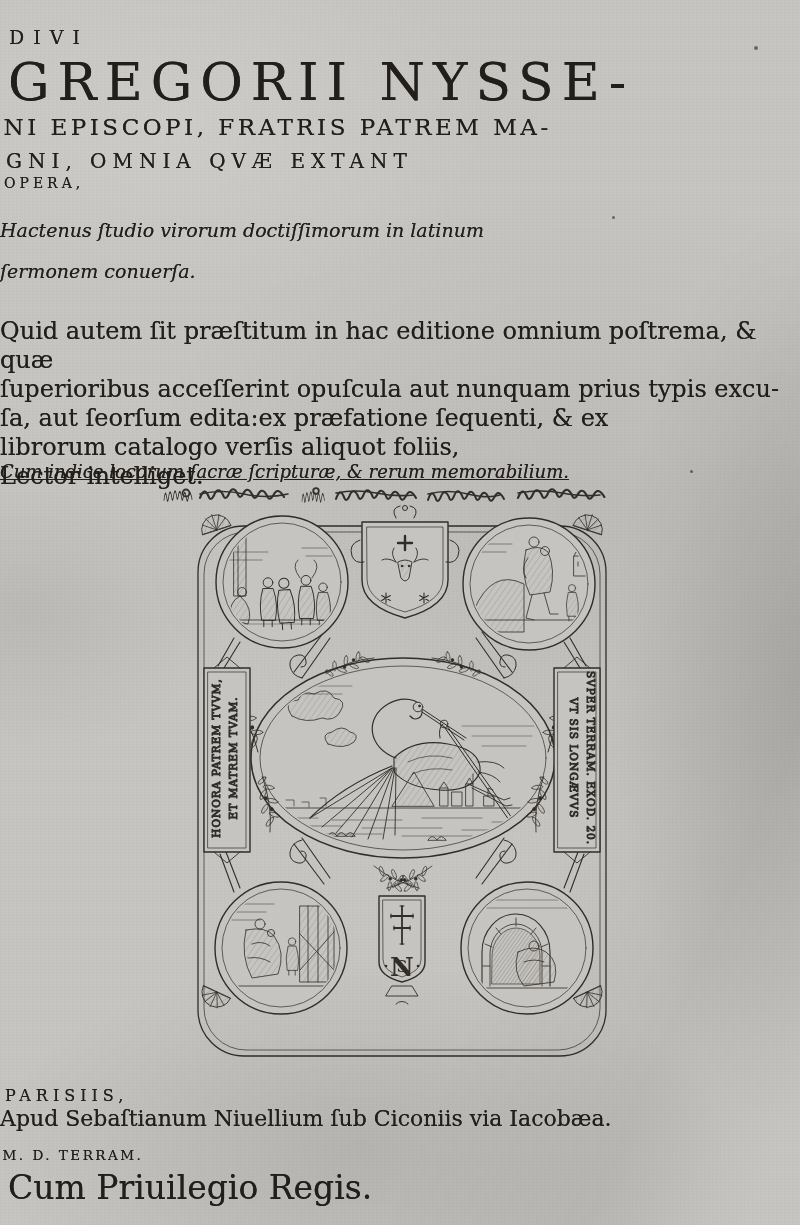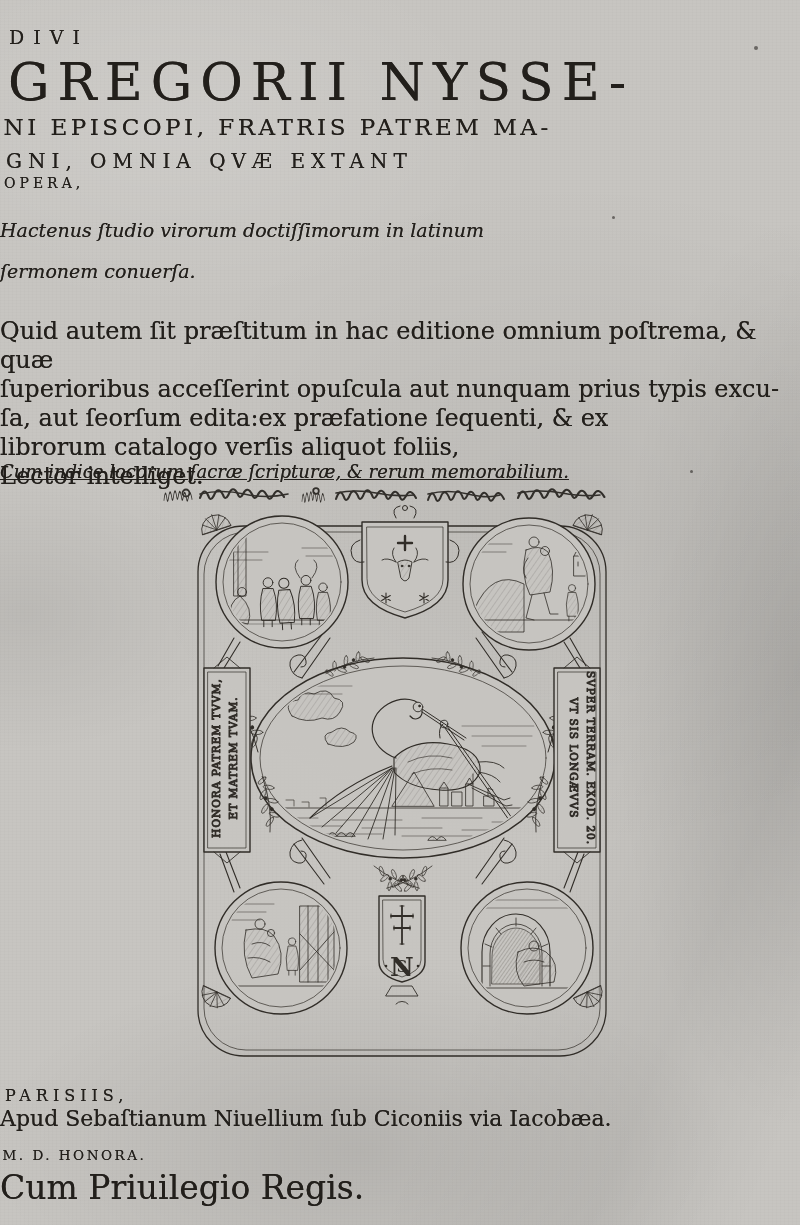--- a/index.html
+++ b/index.html
@@ -27,21 +27,21 @@
   .sub1{top:114px;font-size:23px;letter-spacing:3.5px;text-indent:3.5px;}
   .sub2{top:149px;font-size:20px;letter-spacing:6px;text-indent:6px;}
   .sub3{top:175px;font-size:14px;letter-spacing:4px;text-indent:4px;}
   .ital1{top:219px;font-size:19px;}
   .ital2{top:248px;font-size:19px;margin-top:12px;}
   .para{top:297px;font-size:24px;line-height:29px;white-space:pre-line;margin-top:20px;}
   .idx{top:461px;font-size:18px;text-decoration:underline;}
   .city{top:1086px;font-size:16px;letter-spacing:5px;text-indent:5px;}
   .pub{top:1106px;font-size:22px;}
   .yr{top:1147px;font-size:13.5px;letter-spacing:2.5px;text-indent:2.5px;}
-  .priv{top:1168px;font-size:33px;}
+  .priv{top:1168px;font-size:33px;margin-left:8px;}
   .speck{position:absolute;width:4px;height:4px;border-radius:50%;
          background:rgba(30,26,22,.55);}
   svg text{font-family:"DejaVu Serif","Liberation Serif",serif;fill:#26221d;}
 </style>
 </head>
 <body>
 
 <div class="tx caps divi">DIVI</div>
 <div class="tx caps main-title">GREGORII NYSSE-</div>
 <div class="tx caps sub1">NI EPISCOPI, FRATRIS PATREM MA-</div>
@@ -50,21 +50,21 @@
 <div class="tx it ital1">Hactenus ſtudio virorum doctiſſimorum in latinum</div>
 <div class="tx it ital2">ſermonem conuerſa.</div>
 <div class="tx para">Quid autem ſit præſtitum in hac editione omnium poſtrema, &amp; quæ
 ſuperioribus acceſſerint opuſcula aut nunquam prius typis excu-
 ſa, aut ſeorſum edita:ex præfatione ſequenti, &amp; ex
 librorum catalogo verſis aliquot foliis,
 Lector intelliget.</div>
 <div class="tx it idx">Cum indice locorum ſacræ ſcripturæ, &amp; rerum memorabilium.</div>
 <div class="tx caps city">PARISIIS,</div>
 <div class="tx pub">Apud Sebaſtianum Niuellium ſub Ciconiis via Iacobæa.</div>
-<div class="tx caps yr">M. D. HONORA.</div>
+<div class="tx caps yr">M. D. TERRAM.</div>
 <div class="tx priv">Cum Priuilegio Regis.</div>
 
 <div class="speck" style="left:754px;top:46px;"></div>
 <div class="speck" style="left:612px;top:216px;width:3px;height:3px;"></div>
 <div class="speck" style="left:690px;top:470px;width:3px;height:3px;"></div>
 
 <svg style="position:absolute;left:156px;top:481px;" width="500" height="34" viewBox="0 0 500 34">
   <defs>
     <path id="scrib" d="M0,17 Q4,5 8,15 Q10,21 13,15 Q17,4 22,14 Q24,20 27,14 Q31,3 36,13 Q38,19 41,13 Q45,4 50,14 Q52,20 55,14 Q59,5 64,15 Q66,21 70,14 Q74,5 80,16" fill="none" stroke="#1f1c18" stroke-width="2.1" stroke-linecap="round"></path>
   </defs>

